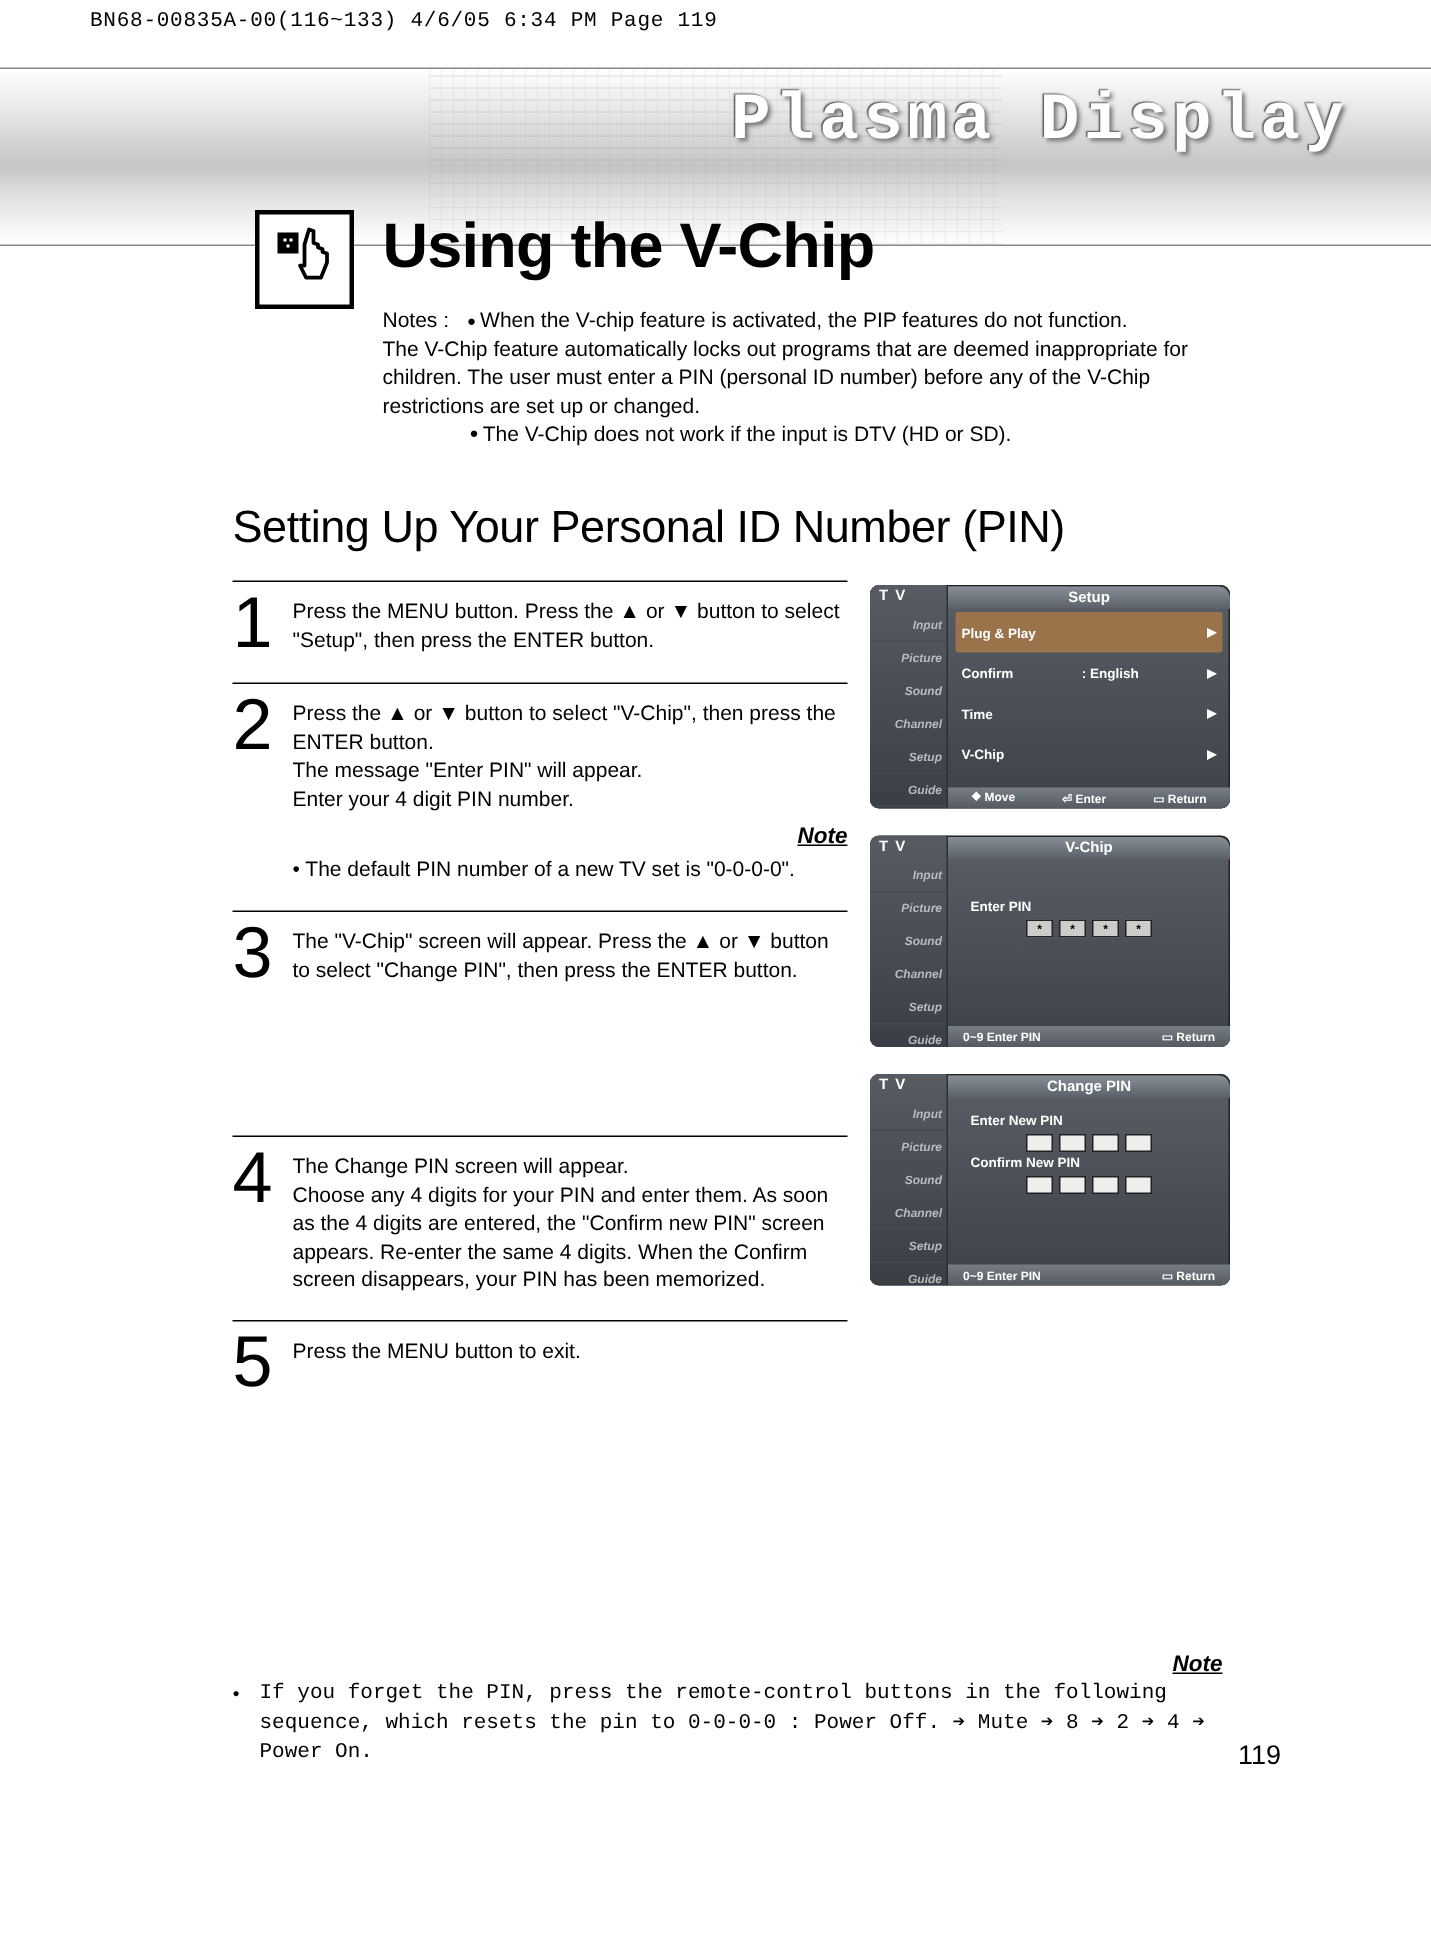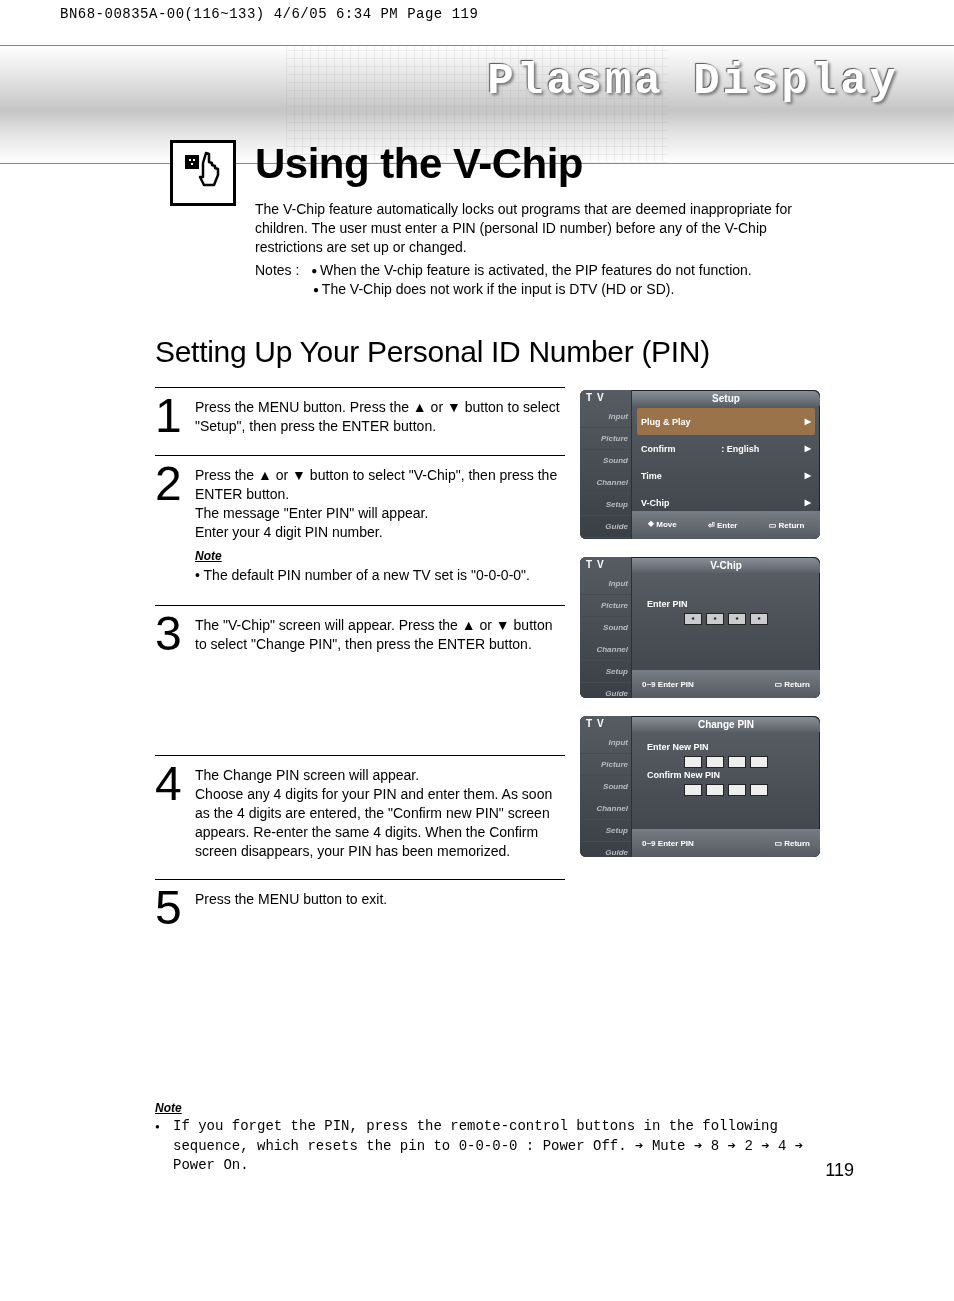--- a/index.html
+++ b/index.html
@@ -113,23 +113,24 @@
   }
   .step-body {
     font-size: 14px;
     line-height: 1.35;
     padding-top: 4px;
   }
   .note-label {
     font-weight: bold;
     font-style: italic;
     text-decoration: underline;
-    font-size: 12px;
+    font-size: 15px;
     margin-top: 6px;
     margin-bottom: 2px;
+    text-align: right;
   }
   .note-bullet { margin-left: 0; font-size: 14px; }
   .note-bullet::before { content: "• "; }
   .bottom-note {
     position: absolute;
     top: 1095px;
     left: 155px;
     width: 660px;
   }
   .bottom-note .sub {
@@ -213,21 +214,21 @@
     padding: 0 4px;
   }
   .osd-row.selected {
     background: #9a734a;
     border-radius: 2px;
   }
   .osd-row .arrow { font-size: 8px; }
   .osd-footer {
     position: absolute;
     left: 52px; right: 0; bottom: 0;
-    height: 28px;
+    height: 14px;
     background: linear-gradient(180deg,#777d84,#555a61);
     display: flex;
     justify-content: space-around;
     align-items: center;
     font-size: 8px;
     border-radius: 0 0 6px 0;
   }
   .pin-label {
     text-align:left;
     font-size:9px;
@@ -266,25 +267,25 @@
     <rect x="8" y="8" width="2" height="2" fill="#fff"></rect>
     <rect x="12" y="8" width="2" height="2" fill="#fff"></rect>
     <rect x="10" y="12" width="2" height="2" fill="#fff"></rect>
     <path d="M22 12 v14 h-3 l4 8 h10 l4-10 v-6 l-3-1 v-2 l-3-1 v-2 l-3-1 v-8 l-3-1 z" fill="none" stroke="#000" stroke-width="2.5" stroke-linejoin="round"></path>
   </svg>
 </div>
 
 <div class="page-title">Using the V-Chip</div>
 
 <div class="intro">
-  <div>The V-Chip feature automatically locks out programs that are deemed inappropriate for children. The user must enter a PIN (personal ID number) before any of the V-Chip restrictions are set up or changed.</div>
   <div style="margin-top:4px;">
     <span>Notes :</span>
     <span class="bullet" style="margin-left:8px;">When the V-chip feature is activated, the PIP features do not function.</span>
   </div>
+  <div>The V-Chip feature automatically locks out programs that are deemed inappropriate for children. The user must enter a PIN (personal ID number) before any of the V-Chip restrictions are set up or changed.</div>
   <div class="notes-list">
     <div class="bullet">The V-Chip does not work if the input is DTV (HD or SD).</div>
   </div>
 </div>
 
 <div class="section-title">Setting Up Your Personal ID Number (PIN)</div>
 
 <div class="steps">
   <div class="step">
     <div class="step-num">1</div>

